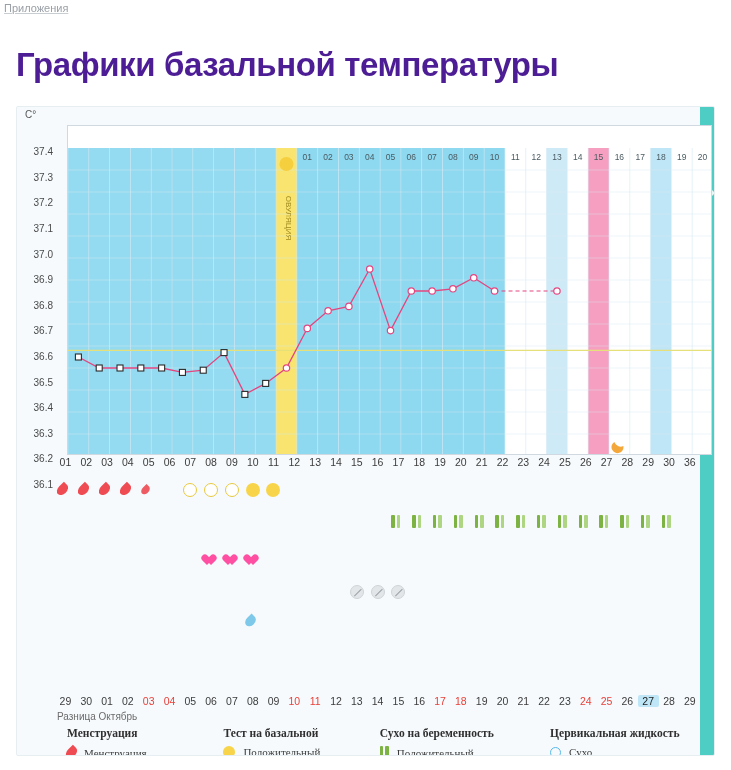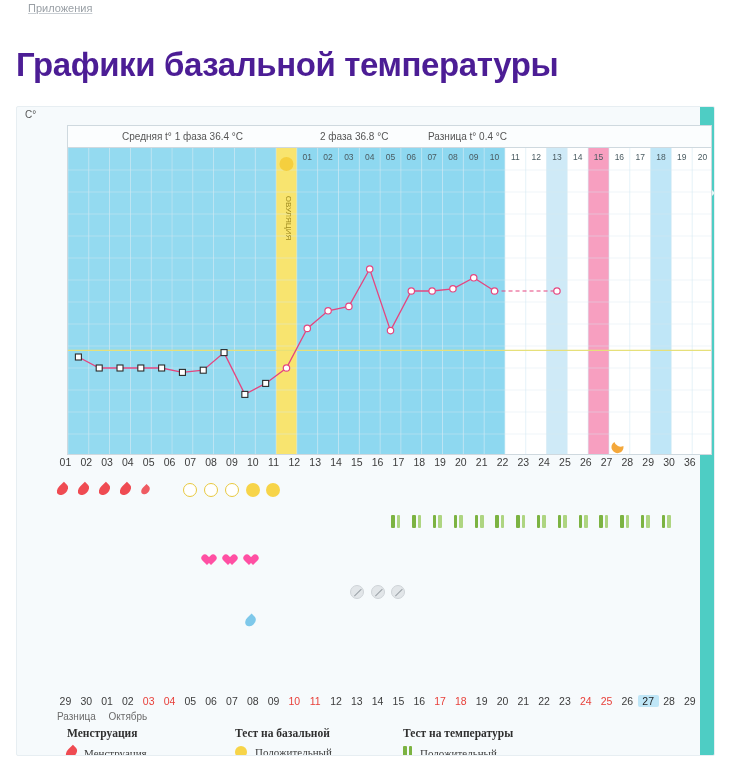--- a/index.html
+++ b/index.html
@@ -5,21 +5,21 @@
   * { box-sizing: border-box; }
   html, body { margin:0; padding:0; }
   body {
     width:731px; height:770px;
     background:#ffffff;
     font-family:"Liberation Sans", sans-serif;
     color:#3b3b3b;
     overflow:hidden;
   }
   .breadcrumb {
-    font-size:11px; color:#9aa0a6; padding:2px 0 0 28px;
+    font-size:11px; color:#9aa0a6; padding:2px 0 0 4px;
     text-decoration:underline; text-decoration-color:#c8cdd2;
   }
   .page-title {
     font-size:33px; font-weight:bold; color:#4c1d95;
     padding:10px 0 0 16px; letter-spacing:-0.4px;
   }
   .panel {
     position:relative;
     margin:22px 16px 0 16px;
     background:#f6fafc;
@@ -82,21 +82,21 @@
     font-size:10.5px; display:flex;
   }
   .xlabels2 span { flex:1; text-align:center; color:#3c3c3c; }
   .xlabels2 span.red { color:#e8403a; }
   .xlabels2 span.sel {
     background:#bfe6f7; border-radius:2px; color:#1e1e1e;
   }
   .months {
     position:absolute; left:40px; top:604px; font-size:10px; color:#6b6b6b;
   }
-  .months span:nth-child(2){ margin-left:10px; }
+  .months span:nth-child(2){ }
 
   
   .legend {
     position:absolute; left:50px; top:620px; width:640px;
     font-size:11px; color:#3c3c3c;font-family:Liberation Serif, serif;
   }
   .legend-cols { display:flex; gap:18px; }
   .legend-col { width:150px; }
   .legend-col h4 {
     margin:0 0 7px 0; font-size:11.5px; font-weight:bold; color:#2f2f2f;
@@ -151,28 +151,39 @@
 
 <div class="breadcrumb">Приложения</div>
 <h1 class="page-title">Графики базальной температуры</h1>
 
 <div class="panel">
   <div class="teal-edge"></div>
   <div class="arrow-right"></div>
 
   <div class="chart-wrap">
 
+    <div class="ylabels" id="yl">
+        <div>37.4</div>
+        <div>37.3</div>
+        <div>37.2</div>
+        <div>37.1</div>
+        <div>37.0</div>
+        <div>36.9</div>
+        <div>36.8</div>
+        <div>36.7</div>
+        <div>36.6</div>
+        <div>36.5</div>
+        <div>36.4</div>
+        <div>36.3</div>
+        <div>36.2</div>
+        <div>36.1</div>
+      </div>
     <div class="axis-unit">C°</div>
 
     <div class="chart">
-      <div class="chart-head">
-        <span class="phase1-label">Средняя t° 1 фаза  36.4 °C</span>
-        <span class="phase2-label">2 фаза  36.8 °C</span>
-        <span class="diff-label">Разница t°  0.4 °C</span>
-      </div>
       <div class="plot">
         <svg id="plotsvg" width="645" height="308">
             <rect x="0" y="0" width="20.806451612903224" height="308" fill="#8ed8f0"></rect>
             <rect x="20.806451612903224" y="0" width="20.806451612903224" height="308" fill="#8ed8f0"></rect>
             <rect x="41.61290322580645" y="0" width="20.806451612903224" height="308" fill="#8ed8f0"></rect>
             <rect x="62.41935483870967" y="0" width="20.806451612903224" height="308" fill="#8ed8f0"></rect>
             <rect x="83.2258064516129" y="0" width="20.806451612903224" height="308" fill="#8ed8f0"></rect>
             <rect x="104.03225806451613" y="0" width="20.806451612903224" height="308" fill="#8ed8f0"></rect>
             <rect x="124.83870967741935" y="0" width="20.806451612903224" height="308" fill="#8ed8f0"></rect>
             <rect x="145.64516129032256" y="0" width="20.806451612903224" height="308" fill="#8ed8f0"></rect>
@@ -461,28 +472,36 @@
         <div class="legend-col">
           <h4>Тест на базальной</h4>
           <div class="legend-row">
             <span class="circ yellow"></span>
             <span>Положительный</span>
           </div>
 
         </div>
 
         <div class="legend-col" style="width:165px">
-          <h4>Тест на температуры</h4>
+          <h4>Сухо на беременность</h4>
           <div class="legend-row">
             <span class="bar-pair">
                 <i class="vbar"></i>
                 <i class="vbar"></i>
               </span>
             <span>Положительный</span>
           </div>
 
         </div>
 
+        <div class="legend-col" style="width:170px">
+          <h4>Цервикальная жидкость</h4>
+          <div class="legend-row">
+            <span class="cm-dry"></span>
+            <span>Сухо</span>
+          </div>
+
+        </div>
       </div>
     </div>
 
   </div>
 </div>
 
 </body></html>

